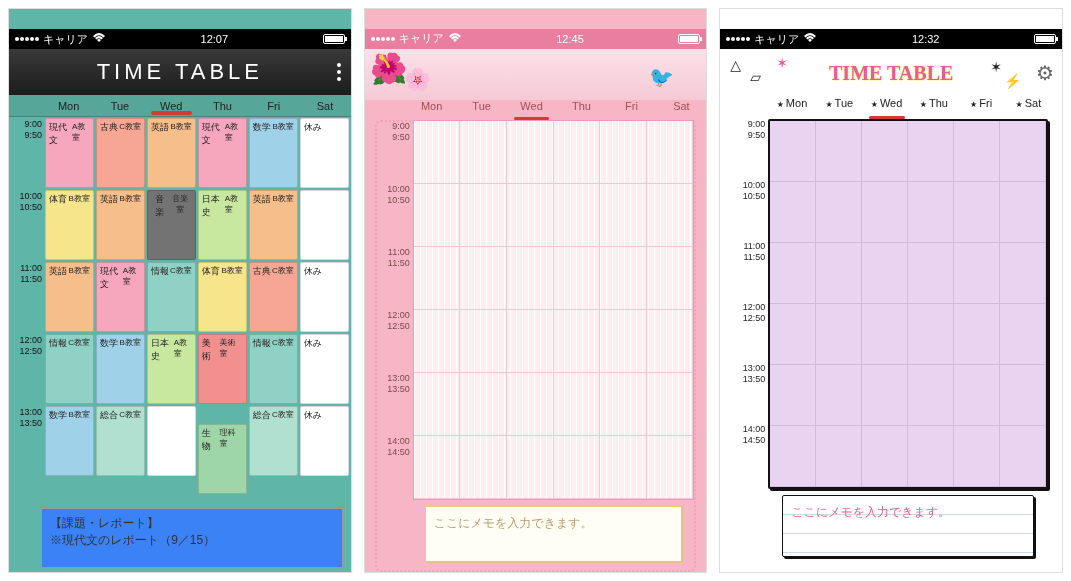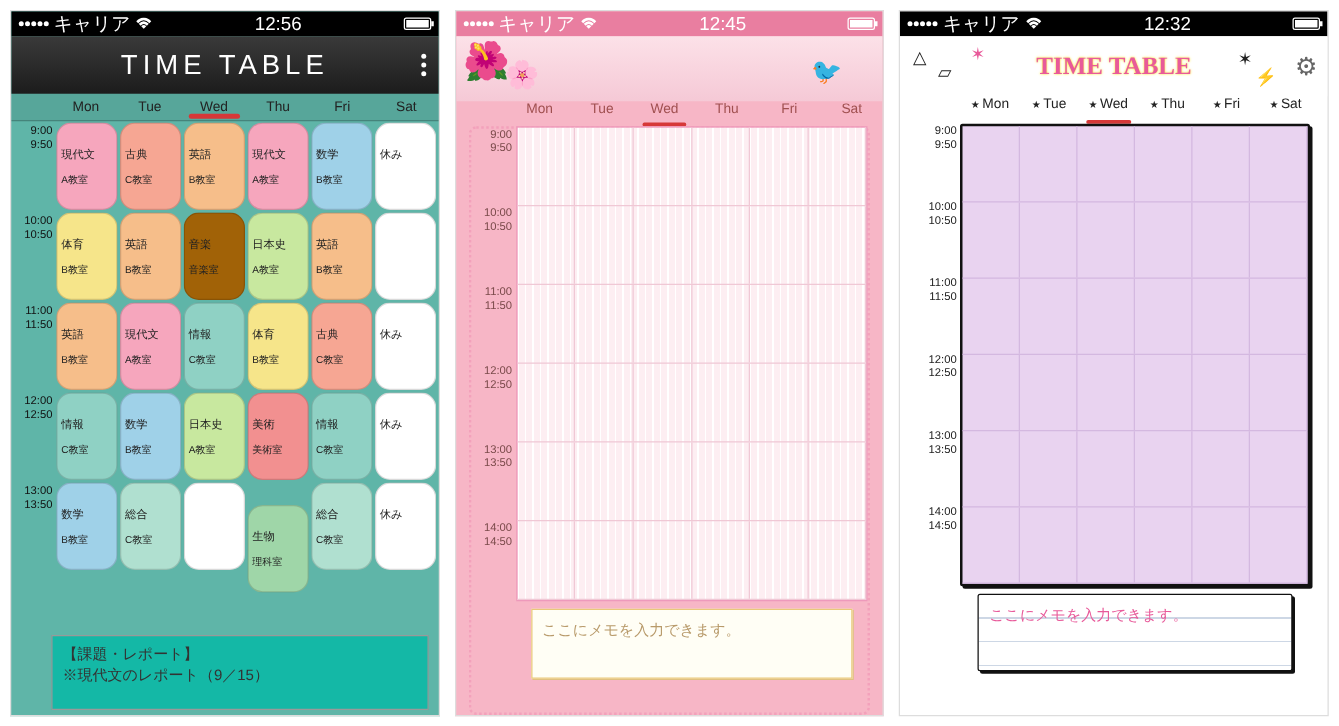--- a/index.html
+++ b/index.html
@@ -1,21 +1,21 @@
 <!DOCTYPE html>
 <html><head>
 <meta charset="utf-8">
 <style>
   * { box-sizing: border-box; margin: 0; padding: 0; }
   body { background: #fff; font-family: -apple-system, "Hiragino Sans", sans-serif; }
   .wrap { display: flex; gap: 12px; padding: 8px; width: 1071px; height: 581px; }
   .phone { width: 345px; height: 565px; position: relative; overflow: hidden; display: flex; flex-direction: column; border: 1px solid #ddd; }
 
   
-  .status { height: 20px; display: flex; align-items: center; justify-content: space-between; padding: 0 6px; font-size: 15px; font-weight: 500; }
+  .status { height: 20px; display: flex; align-items: center; justify-content: space-between; padding: 0 6px; font-size: 11px; font-weight: 500; margin-top: 20px; }
   .status .left, .status .right { display: flex; align-items: center; gap: 4px; }
   .sdots { display: flex; gap: 1px; }
   .sdots span { width: 4px; height: 4px; border-radius: 50%; }
   .batt { width: 22px; height: 10px; border: 1px solid currentColor; border-radius: 2px; position: relative; }
   .batt::after { content:""; position:absolute; right:-3px; top:2px; width:2px; height:4px; background: currentColor; }
   .batt.full .bfill { position:absolute; inset:1px; background: currentColor; }
 
   
   .A { background: #5fb5a8; }
   .A .status { background: #000; color: #fff; }
@@ -25,24 +25,24 @@
   .A .menu { position:absolute; right:10px; top:50%; transform:translateY(-50%); display:flex; flex-direction:column; gap:3px;}
   .A .menu span{width:4px;height:4px;background:#fff;border-radius:50%;}
   .A .dayrow { display:flex; height:22px; background: rgba(0,0,0,0.08); border-bottom:1px solid rgba(0,0,0,0.2);}
   .A .dayrow .tcol{width:34px;}
   .A .dayrow .d{flex:1;text-align:center;font-size:11px;line-height:22px;color:#222;position:relative;}
   .A .dayrow .d.today::after{content:"";position:absolute;left:10%;right:10%;bottom:1px;height:4px;background:#d63838;border-radius:2px;}
   .A .grid { flex:1; display:flex; flex-direction:column; padding:0 2px;}
   .A .slot { display:flex; }
   .A .slot .tcol{width:34px; font-size:9px; color:#111; padding-top:2px; text-align:right; padding-right:3px; line-height:11px;}
   .A .slot .cells{flex:1; display:flex; gap:2px; padding:1px 0;}
-  .A .cell{flex:1; border:1px solid rgba(0,0,0,0.15); border-radius:12px; height:70px; display:flex; flex-direction:column; justify-content:space-between; padding:18px 3px; font-size:9px; color:#222;}
+  .A .cell{flex:1; border:1px solid rgba(0,0,0,0.15); border-radius:2px; height:70px; display:flex; flex-direction:row; justify-content:space-between; padding:2px 3px; font-size:9px; color:#222;}
   .A .cell .subj{font-weight:500;}
   .A .cell .room{font-size:8px;}
-  .A .memo { margin:4px 8px 4px 32px; background:#14b8a6; border:1px solid #999; padding:6px 8px; font-size:12px; color:#333; min-height:60px;}
+  .A .memo { margin:4px 8px 4px 32px; background:#3b82f6; border:1px solid #999; padding:6px 8px; font-size:12px; color:#333; min-height:60px;}
 
   
   .B { background:#f7b6c6; }
   .B .status { background:#e97ea0; color:#fff; }
   .B .sdots span{background:#fff;}
   .B .header { height:52px; background: linear-gradient(#fce1e8,#f5c9d6); position:relative; display:flex; align-items:center; justify-content:center;}
   .B .header h1{ font-family: Georgia, serif; color:#c96a3a; font-size:24px; font-weight:bold;}
   .B .dayrow{display:flex;height:20px;}
   .B .dayrow .tcol{width:42px;}
   .B .dayrow .d{flex:1;text-align:center;font-size:11px;color:#a05050;position:relative;}
@@ -96,21 +96,21 @@
             <span></span>
             <span></span>
           </span>
       <span>キャリア</span>
       <span>
         <svg width="14" height="10" viewBox="0 0 14 10">
               <path d="M7 9 L5 7 Q7 5 9 7 Z M3 5 Q7 1 11 5 L9.5 6.5 Q7 4 4.5 6.5 Z M1 3 Q7 -3 13 3 L11.5 4.5 Q7 0 2.5 4.5 Z" fill="#fff"></path>
             </svg>
       </span>
     </div>
-    <span>12:56</span>
+    <span>12:07</span>
     <div class="right">
           <div class="batt full">
             <div class="bfill"></div>
           </div>
         </div>
   </div>
   <div class="header">
     <h1>TIME TABLE</h1>
     <div class="menu">
           <span></span>
@@ -161,21 +161,21 @@
           <div class="tcol">10:00<br>10:50</div>
           <div class="cells">
             <div class="cell" style="background: rgb(246, 229, 138);">
               <span class="subj">体育</span>
               <span class="room">B教室</span>
             </div>
             <div class="cell" style="background: rgb(246, 190, 138);">
               <span class="subj">英語</span>
               <span class="room">B教室</span>
             </div>
-            <div class="cell" style="background: #a16207;">
+            <div class="cell" style="background: #737373; text-align: center;">
               <span class="subj">音楽</span>
               <span class="room">音楽室</span>
             </div>
             <div class="cell" style="background: rgb(200, 232, 159);">
               <span class="subj">日本史</span>
               <span class="room">A教室</span>
             </div>
             <div class="cell" style="background: rgb(246, 190, 138);">
               <span class="subj">英語</span>
               <span class="room">B教室</span>

